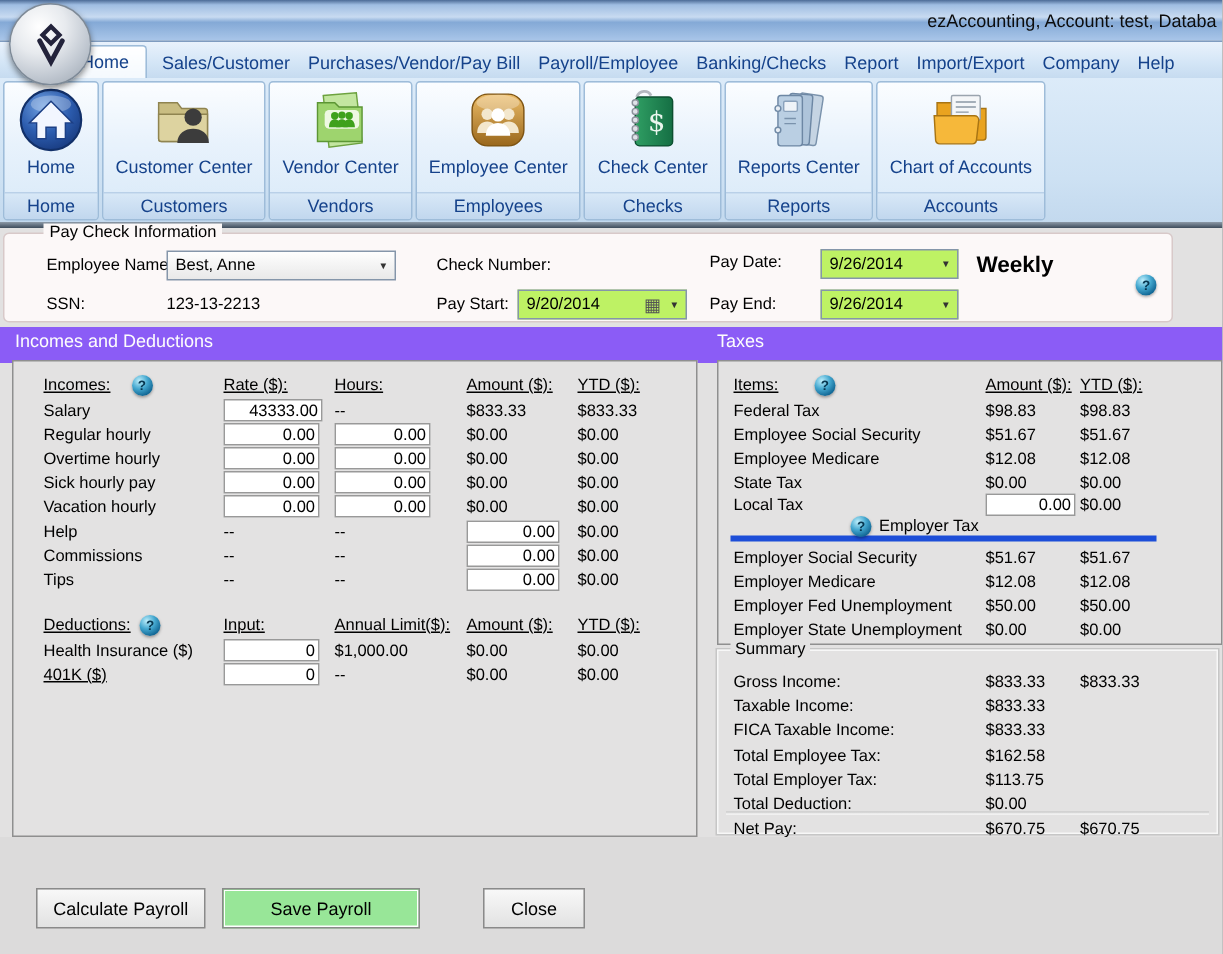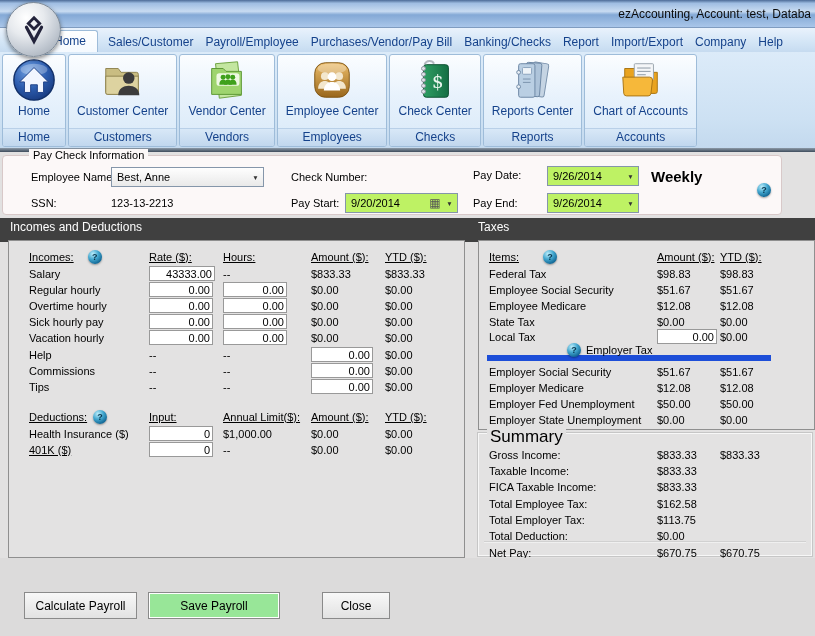--- a/index.html
+++ b/index.html
@@ -53,45 +53,45 @@
   .combo-btn::after{content:"▼";font-size:6.5px;}
   .cal-icon{width:14px;color:#555;display:flex;align-items:center;justify-content:center;flex:none;}
   .cal-icon::after{content:"▦";font-size:12px;}
 
   .globe{display:inline-block;width:14px;height:14px;border-radius:50%;flex:none;position:relative;
     background:radial-gradient(circle at 35% 28%,#bdeefb 0%,#43a7cf 40%,#0e6290 78%,#094a6e 100%);
     box-shadow:0 1px 2px rgba(0,0,0,.35);}
   .globe::after{content:"?";position:absolute;inset:0;display:flex;align-items:center;justify-content:center;
     font-size:9px;font-weight:bold;color:#07364f;}
 
-  .section-bar{position:absolute;left:0;right:0;top:66px;height:24px;background:#404040;}
+  .section-bar{position:absolute;left:0;right:0;top:66px;height:24px;background:#8b5cf6;}
   .section-bar span{position:absolute;top:2px;font-size:12px;color:#fdfdfd;}
 
   .panel{position:absolute;background:#e3e2e2;border:1px solid #8f8f8f;box-sizing:border-box;}
   .left-panel{left:8px;top:88px;width:457px;height:318px;}
   .right-panel{left:478px;top:88px;width:337px;height:190px;}
   .summary-box{left:478px;top:281px;width:334px;height:123px;background:#e3e2e2;
     border:1px solid #f7f7f7;box-shadow:0 0 0 1px #c6c6c6;box-sizing:border-box;}
-  .sum-legend{position:absolute;top:-7px;left:8px;background:#e3e2e2;padding:0 3px;font-size:17px;}
+  .sum-legend{position:absolute;top:-7px;left:8px;background:#e3e2e2;padding:0 3px;font-size:11px;}
 
   .lrow,.trow,.srow{position:absolute;left:0;right:0;height:15px;display:flex;align-items:center;white-space:nowrap;}
   .c1{width:120px;margin-left:20px;flex:none;}
   .c2{width:74px;flex:none;}
   .c3{width:88px;flex:none;}
   .c4{width:74px;flex:none;}
   .c5{flex:1;}
   .t1{width:168px;margin-left:10px;flex:none;}
   .t2{width:63px;flex:none;}
   .t3{flex:1;}
   .uh{text-decoration:underline;}
   .hwrap{display:flex;align-items:center;}
   .tin{box-sizing:border-box;height:15px;border:1px solid #999;background:#fff;
     font:11px "Liberation Sans",sans-serif;padding:0 2px;width:64px;text-align:right;}
   .emp-hdr{position:absolute;left:8px;width:284px;height:16px;box-sizing:border-box;
-    display:flex;align-items:center;gap:5px;border-bottom:6px solid #1d4ed8;padding-left:80px;}
+    display:flex;align-items:center;gap:5px;border-bottom:4px solid #1d4ed8;padding-left:80px;}
   .sep{position:absolute;left:5px;right:5px;top:107px;height:2px;
     background:linear-gradient(#c2c2c2,#ffffff);}
 
   .footer{position:absolute;left:0;right:0;top:406px;height:78px;background:#dcdbdb;}
   .btn{position:absolute;top:440px;height:27px;box-sizing:border-box;border:1px solid #8a8a8a;border-radius:0;
     background:linear-gradient(#f8f8f8,#e2e2e2);font:12px "Liberation Sans",sans-serif;color:#000;cursor:pointer;}
   .btn.save{background:#98e698;box-shadow:inset 0 0 0 1px #ffffff;}
 </style>
 </head>
 <body>
@@ -104,22 +104,22 @@
         <path d="M18 5 L24 11 L18 17 L12 11 Z" fill="none" stroke="#23233b" stroke-width="3"></path>
         <path d="M10 15 L18 30 L26 15" fill="none" stroke="#23233b" stroke-width="3.4" stroke-linecap="round"></path>
       </svg>
     </div>
     <span class="title-text">ezAccounting, Account: test, Databa</span>
   </div>
 
   <div class="menubar">
     <span class="menu-item active">Home</span>
     <span class="menu-item">Sales/Customer</span>
+    <span class="menu-item">Purchases/Vendor/Pay Bill</span>
     <span class="menu-item">Payroll/Employee</span>
-    <span class="menu-item">Purchases/Vendor/Pay Bill</span>
     <span class="menu-item">Banking/Checks</span>
     <span class="menu-item">Report</span>
     <span class="menu-item">Import/Export</span>
     <span class="menu-item">Company</span>
     <span class="menu-item">Help</span>
   </div>
 
   <div class="ribbon">
 
     <div class="grp">

